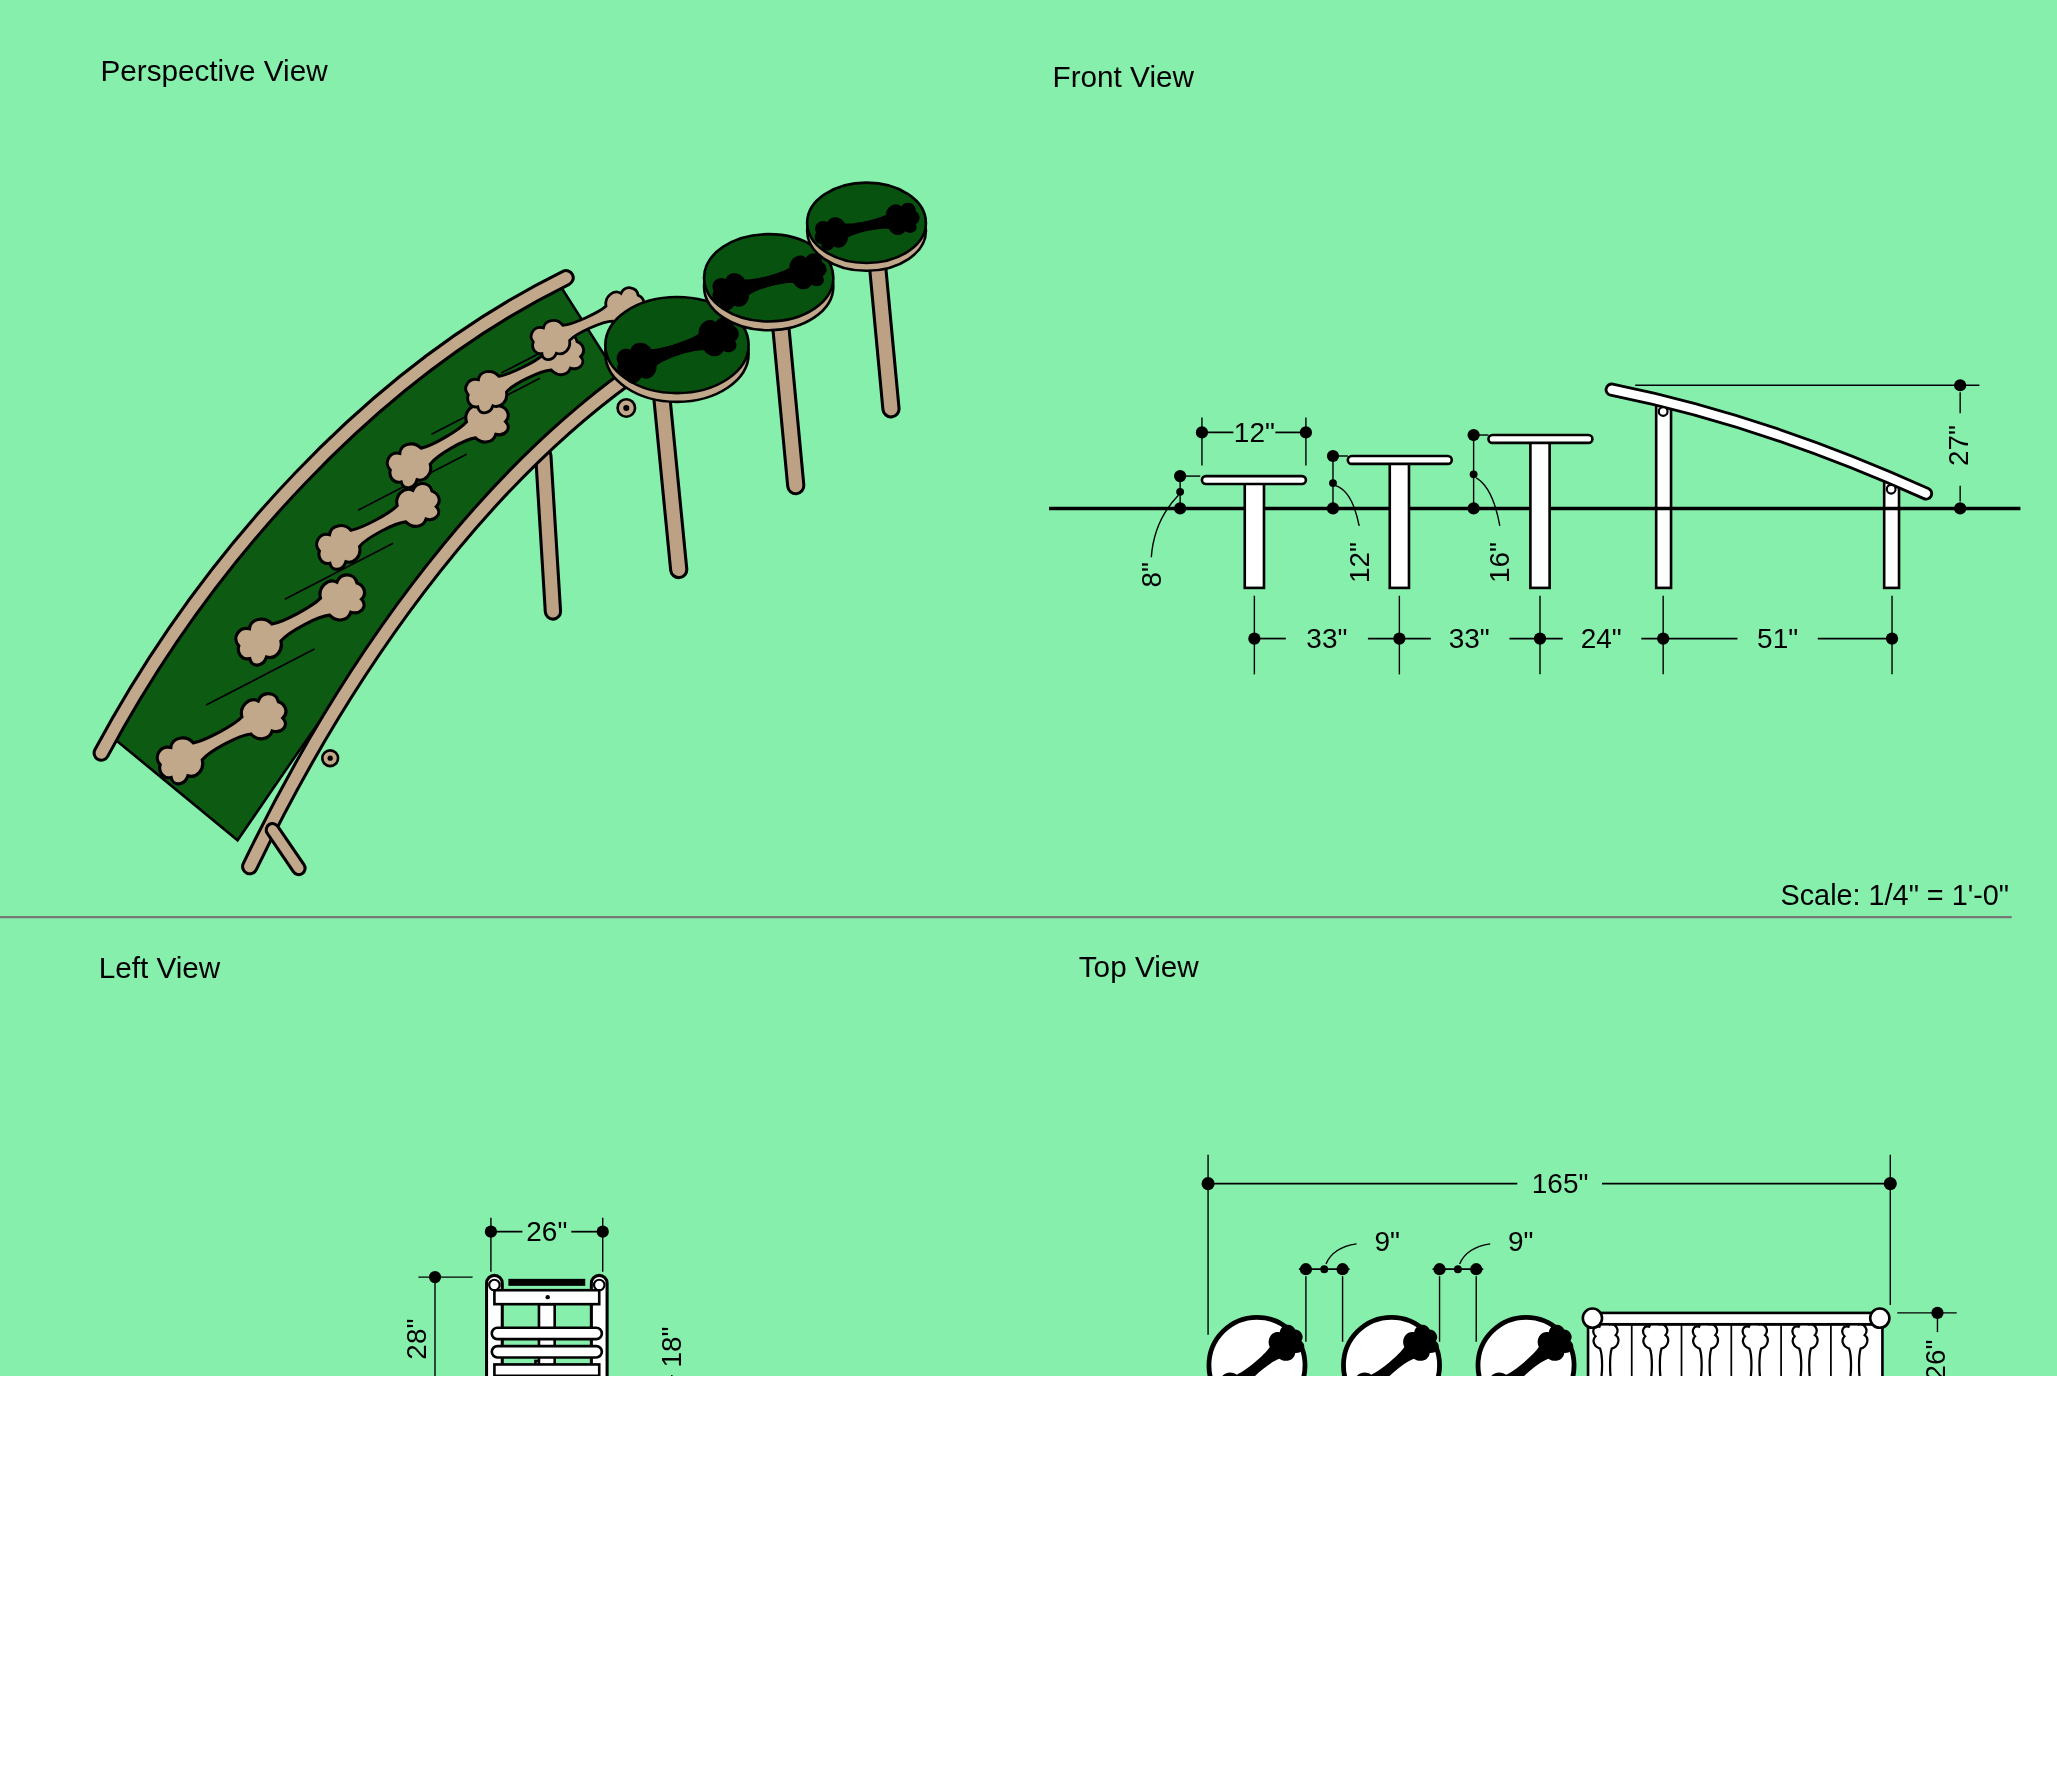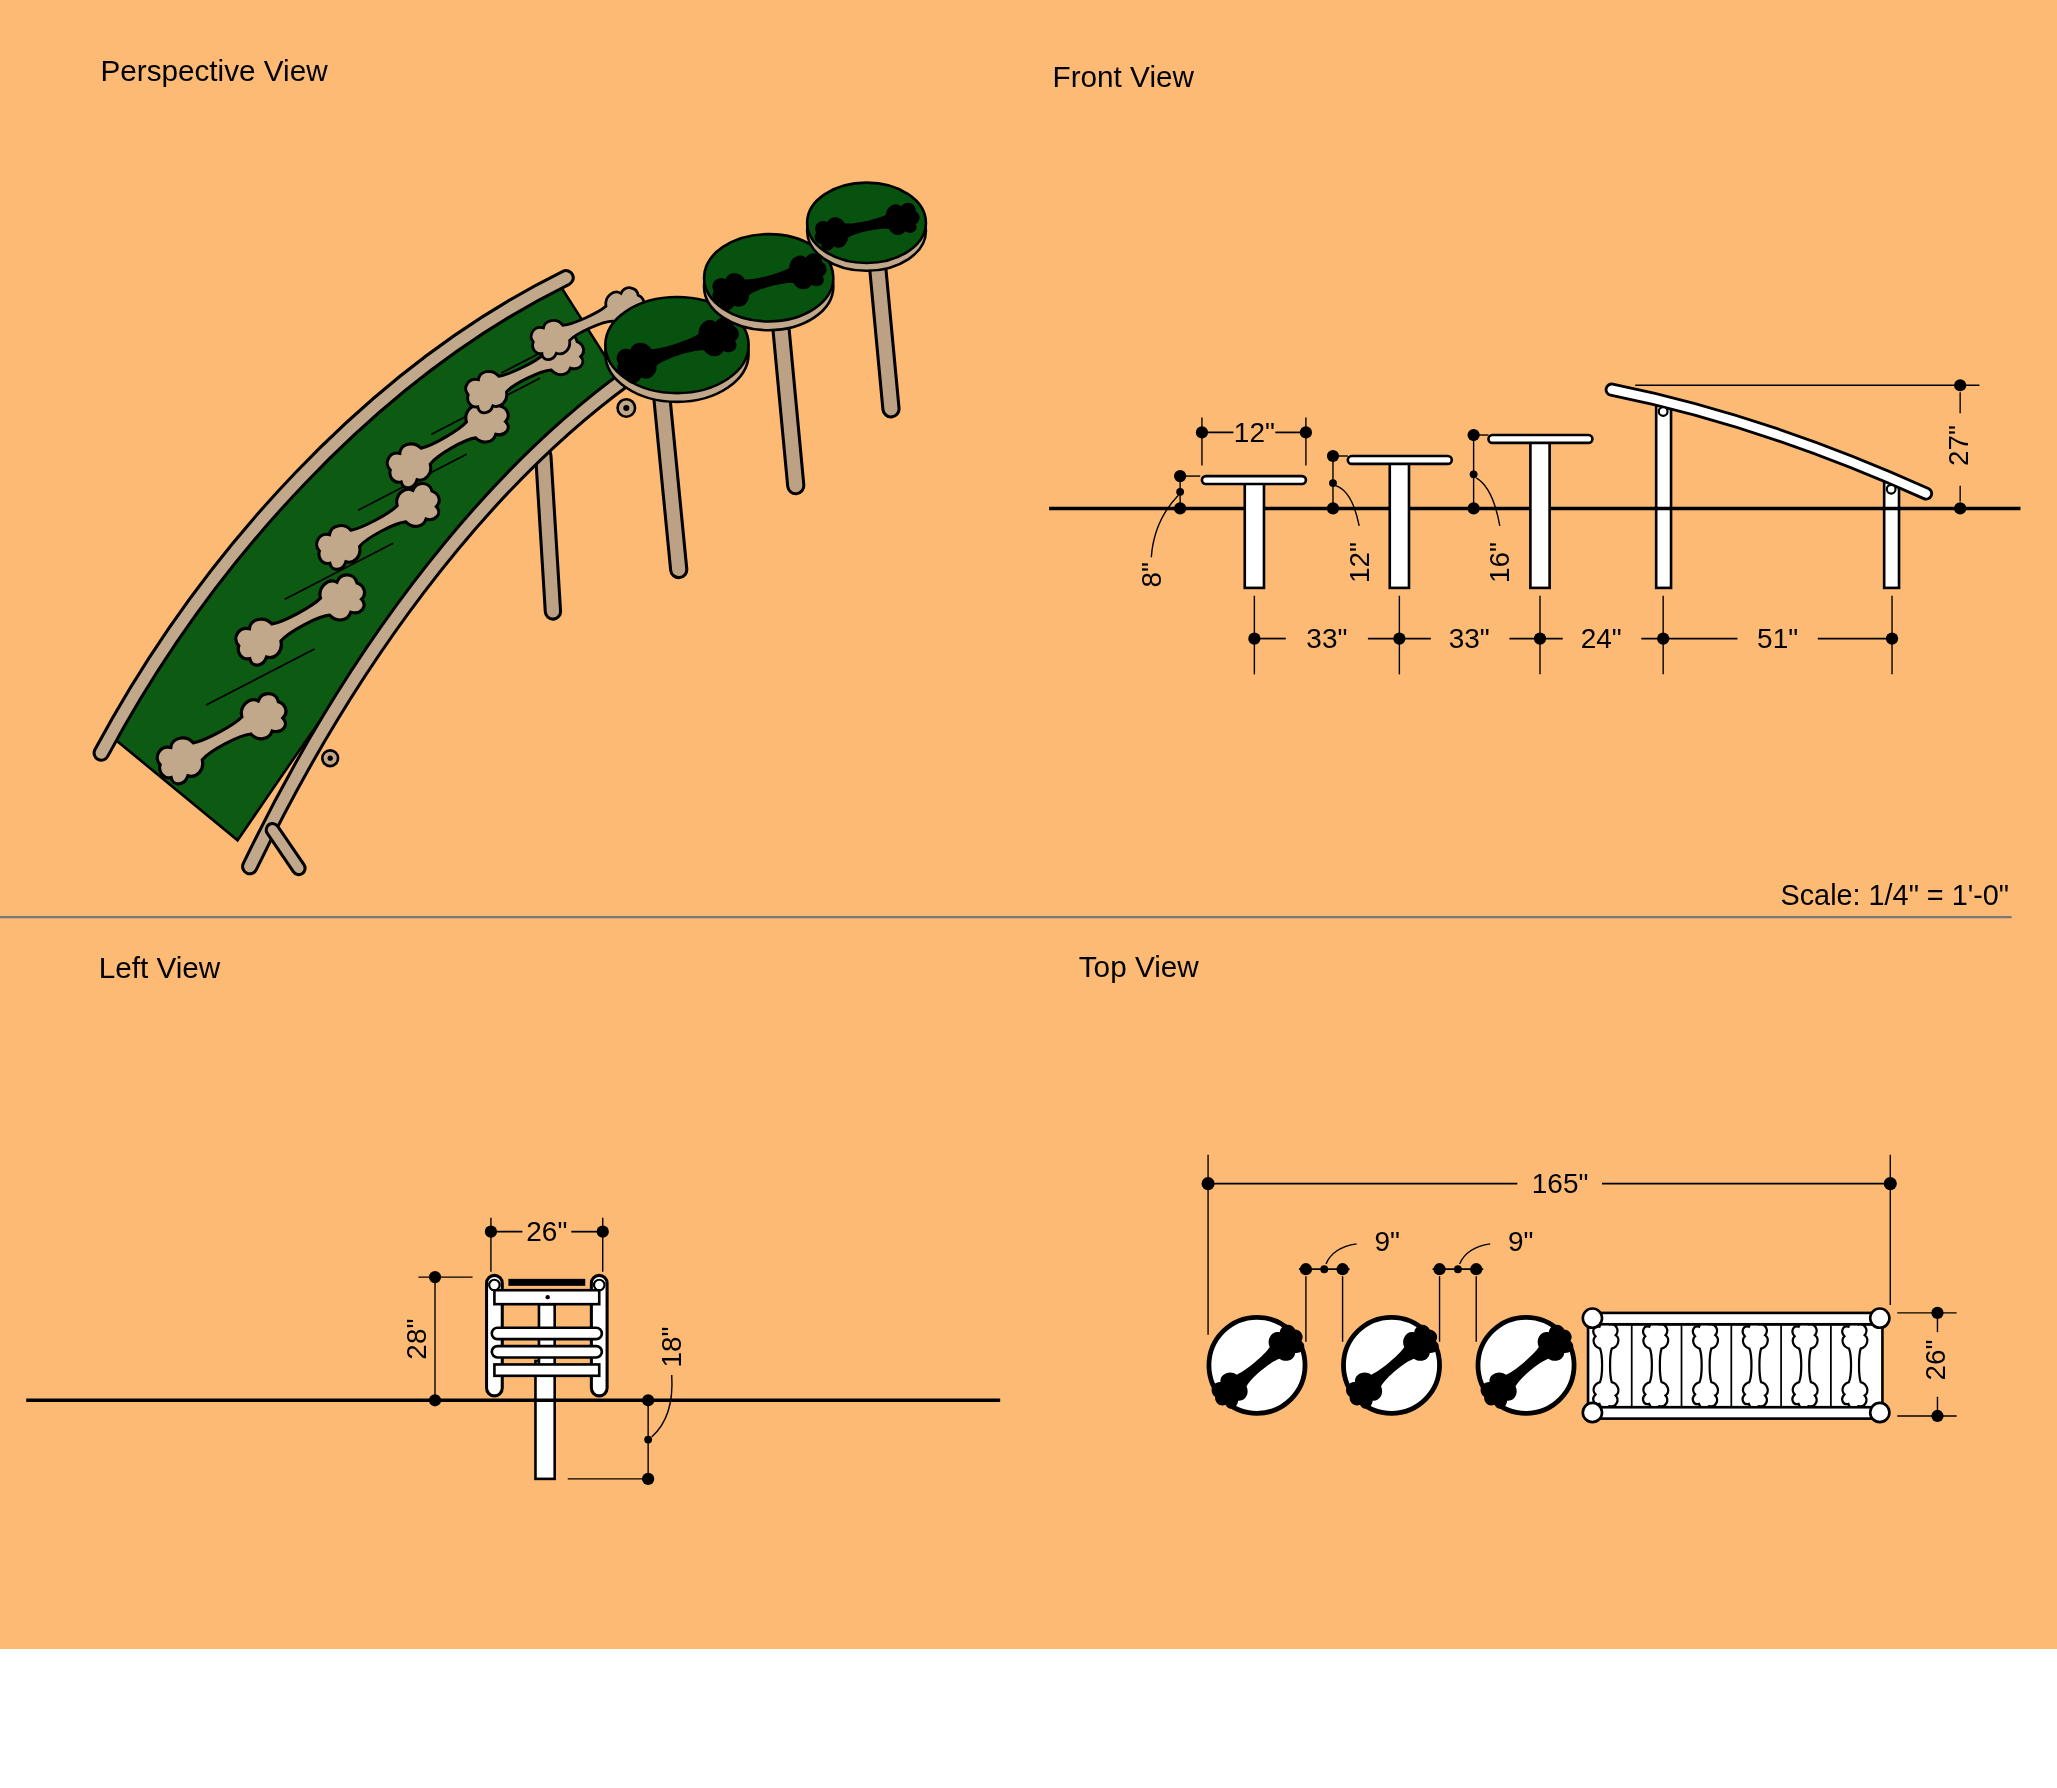--- a/index.html
+++ b/index.html
@@ -1,16 +1,16 @@
 <!DOCTYPE html>
 <html style="font-size:14px"><head>
 <meta charset="utf-8">
 <style>
   html,body{margin:0;padding:0;background:#fff;}
-  .sheet{position:relative;width:2058px;height:1649px;background:#fdba74;overflow:hidden;}
+  .sheet{position:relative;width:2058px;height:1376px;background:#86efac;overflow:hidden;}
   svg{display:block;}
   svg text{font-family:"Liberation Sans","DejaVu Sans",sans-serif;fill:#000;}
   .title{font-size:34px;}
   .dim{font-size:32px;text-anchor:middle;dominant-baseline:central;}
   .scalenote{font-size:33px;text-anchor:end;}
   .ln{stroke:#000;fill:none;}
   .thin{stroke-width:1.6;}
   .med{stroke-width:2;}
   .ground{stroke-width:4;}
   .outline{fill:#ffffff;stroke:#000;stroke-width:3;}

